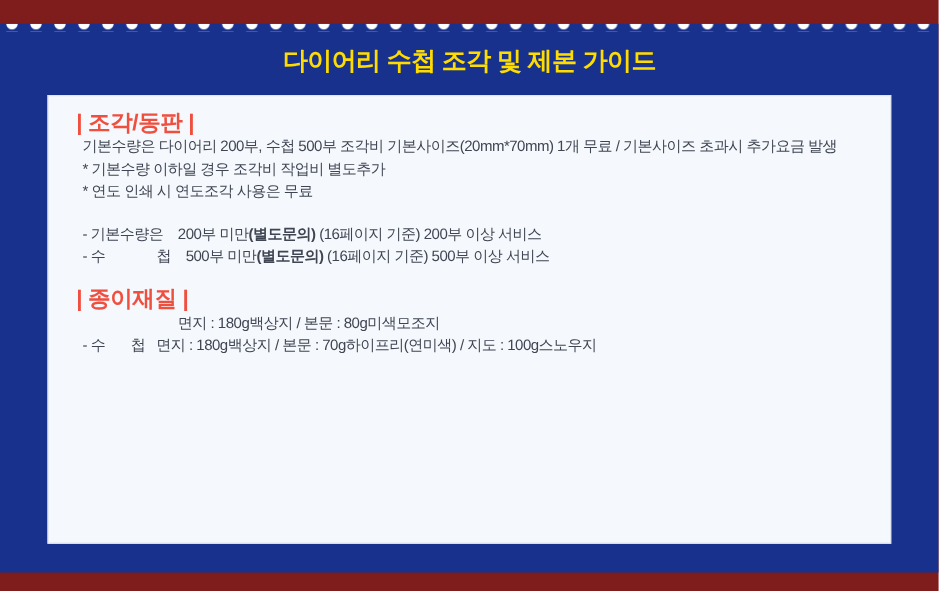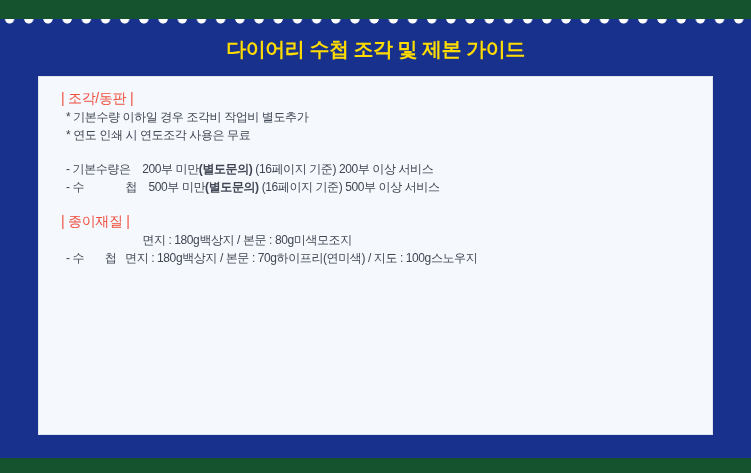--- a/index.html
+++ b/index.html
@@ -5,21 +5,21 @@
   * { margin: 0; padding: 0; box-sizing: border-box; }
   html, body { background: #ffffff; }
   body {
     font-family: "Liberation Sans", "DejaVu Sans", sans-serif;
     width: 751px;
   }
   .page {
     position: relative;
     width: 751px;
     height: 473px;
-    background: #14532d;
+    background: #7f1d1d;
     overflow: hidden;
   }
   .stamp-band {
     position: absolute;
     left: 0;
     top: 19px;
     width: 751px;
     height: 439px;
     background: #17318c;
   }
@@ -49,22 +49,22 @@
     width: 675px;
     height: 359px;
     background: #f5f8fc;
     border: 1px solid #dfe5ee;
     padding: 12px 20px 0 22px;
     overflow: hidden;
   }
   .section { margin-bottom: 16px; }
   .section-heading {
     color: #ef4f3f;
-    font-size: 14px;
-    font-weight: normal;
+    font-size: 18px;
+    font-weight: bold;
     line-height: 19px;
     letter-spacing: -0.3px;
     white-space: pre;
   }
   .line {
     color: #3f4552;
     font-size: 12px;
     line-height: 18px;
     letter-spacing: -0.4px;
     white-space: pre;
@@ -78,20 +78,21 @@
 <div class="page">
   <div class="stamp-band">
     <div class="perforation"></div>
 
     <div class="page-title">다이어리 수첩 조각 및 제본 가이드</div>
 
     <div class="content-box">
 
       <div class="section">
         <div class="section-heading">| 조각/동판 |</div>
+        <div class="line">기본수량은 다이어리 200부, 수첩 500부 조각비 기본사이즈(20mm*70mm) 1개 무료 / 기본사이즈 초과시 추가요금 발생</div>
         <div class="line">* 기본수량 이하일 경우 조각비 작업비 별도추가</div>
         <div class="line">* 연도 인쇄 시 연도조각 사용은 무료</div>
       </div>
 
       <div class="section">
         <div class="line"><span>- 기본수량은    200부 미만</span><b>(별도문의)</b><span> (16페이지 기준) 200부 이상 서비스</span></div>
         <div class="line"><span>- 수              첩    500부 미만</span><b>(별도문의)</b><span> (16페이지 기준) 500부 이상 서비스</span></div>
       </div>
 
 

